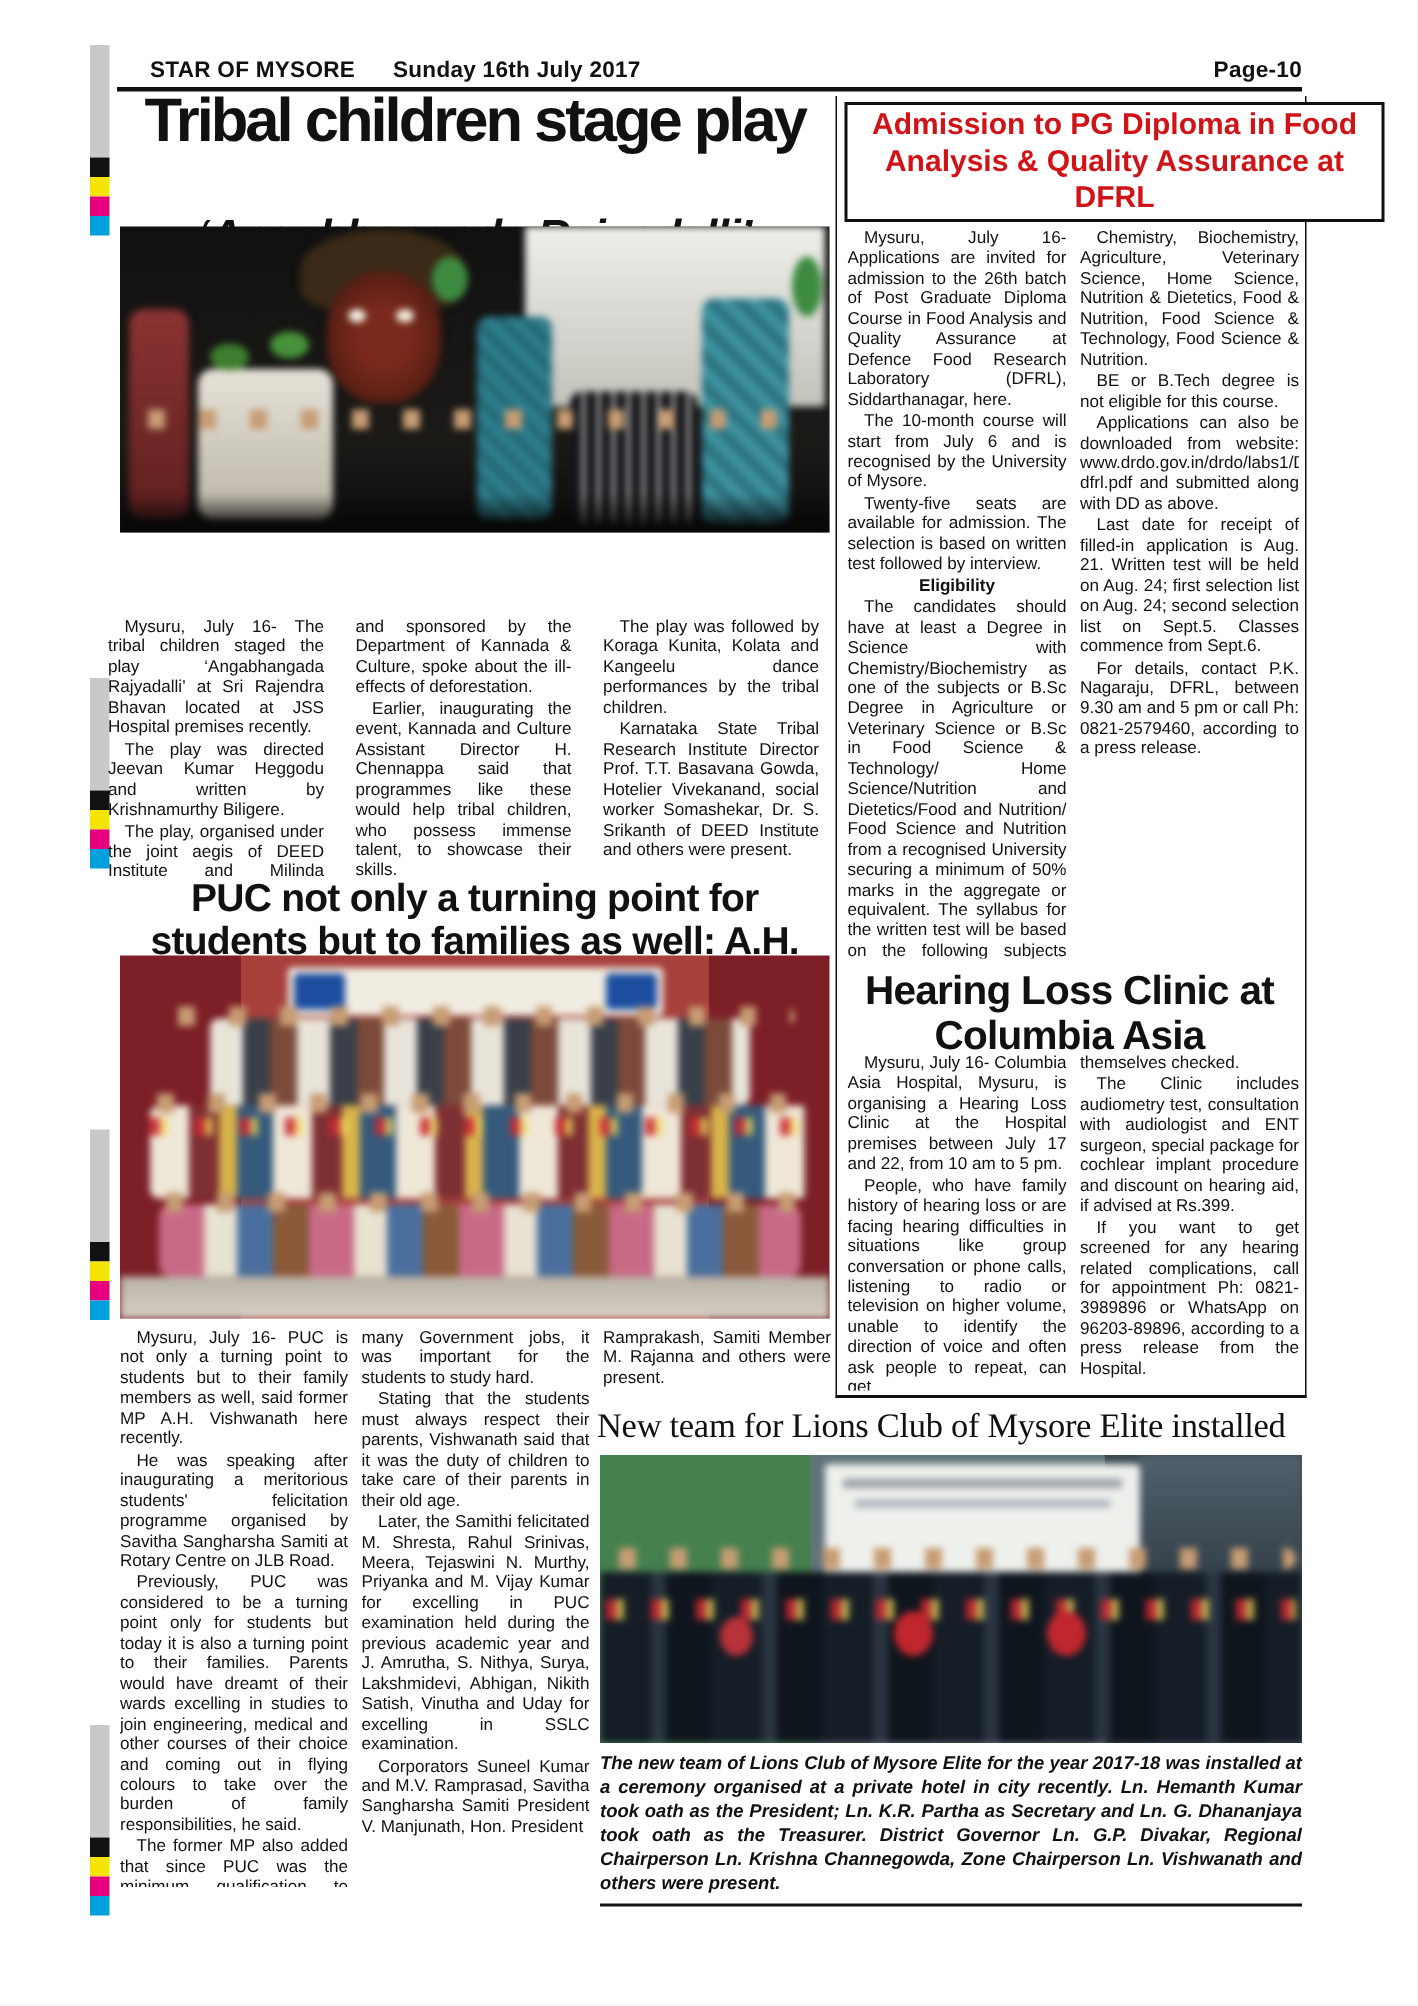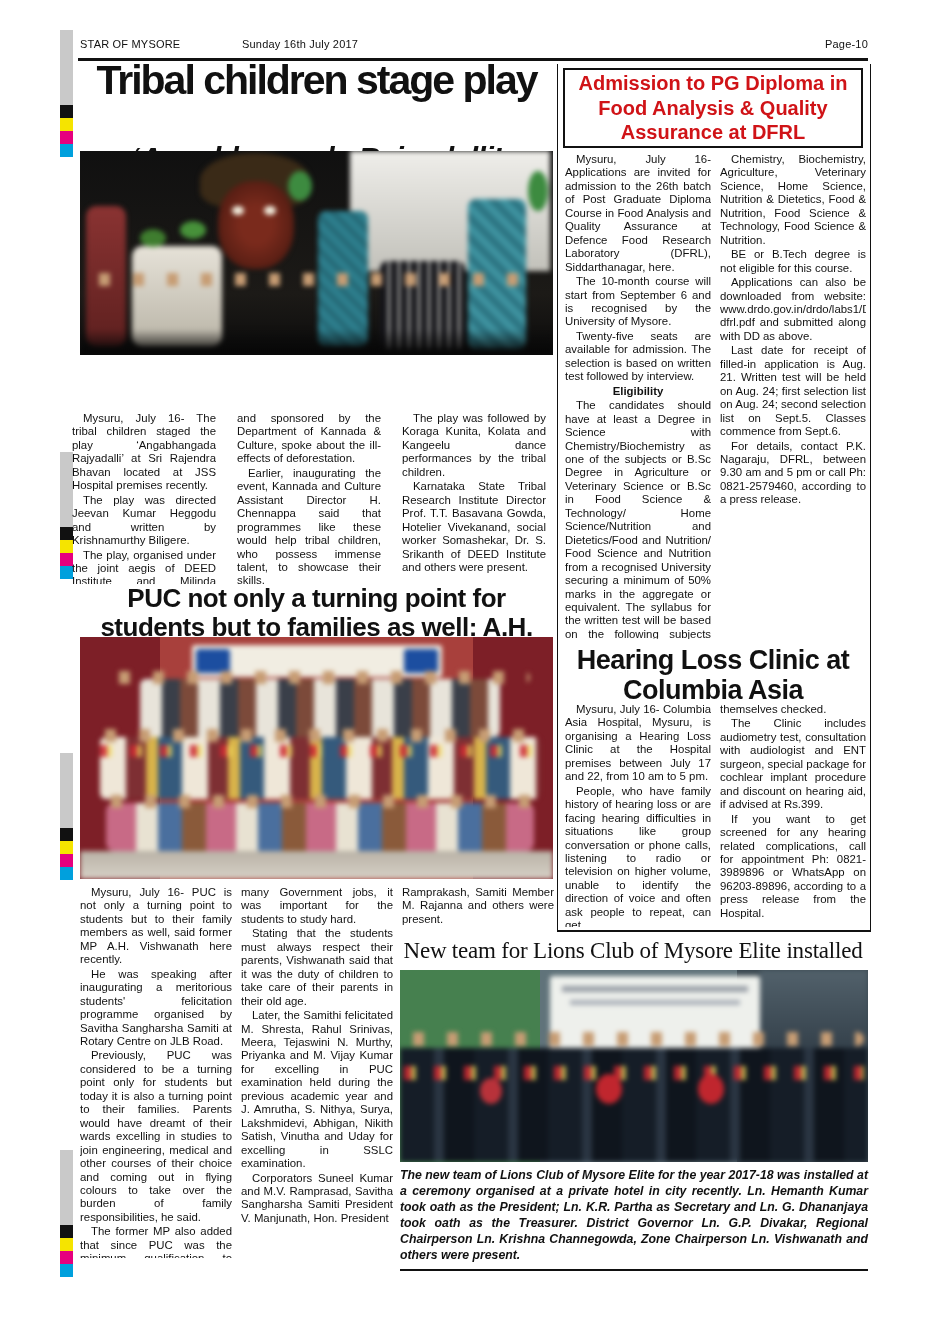--- a/index.html
+++ b/index.html
@@ -1,21 +1,21 @@
 <!DOCTYPE html>
 <html><head>
 <meta charset="utf-8">
 <style>
   html,body{margin:0;padding:0;background:#e9e9e9;}
   .page{position:relative;width:945px;height:1337px;background:#ffffff;margin:0 auto;
         font-family:"Liberation Sans",sans-serif;color:#111;overflow:hidden;}
   .abs{position:absolute;}
 
   
-  .hdr{font-weight:normal;font-size:11px;letter-spacing:.2px;white-space:nowrap;}
+  .hdr{font-weight:bold;font-size:15px;letter-spacing:.2px;white-space:nowrap;margin-left:20px;}
   .hdr-rule{height:3px;background:#111;}
 
   
   .regbar{position:absolute;left:60px;width:13px;}
   .regbar .seg{width:13px;}
 
   
   .head-xl{font-weight:bold;font-size:41px;letter-spacing:-2px;line-height:1.04;text-align:center;white-space:nowrap;}
   .head-sub{font-weight:bold;font-style:italic;font-size:30px;letter-spacing:-.5px;text-align:center;margin-top:31px;}
   .head-l{font-weight:bold;font-size:26px;letter-spacing:-.5px;line-height:1.1;text-align:center;}
@@ -160,28 +160,28 @@
       <p>Later, the Samithi felicitated M. Shresta, Rahul Srinivas, Meera, Tejaswini N. Murthy, Priyanka and M. Vijay Kumar for excelling in PUC examination held during the previous academic year and J. Amrutha, S. Nithya, Surya, Lakshmidevi, Abhigan, Nikith Satish, Vinutha and Uday for excelling in SSLC examination.</p>
       <p>Corporators Suneel Kumar and M.V. Ramprasad, Savitha Sangharsha Samiti President V. Manjunath, Hon. President</p>
     </div>
     <div class="bcol" style="width:152px;height:54px;">
       <p class="noind">Ramprakash, Samiti Member M. Rajanna and others were present.</p>
     </div>
   </div>
 
   <div class="abs right-frame" style="left:557px;top:64px;width:312px;height:866px;"></div>
 
-  <div class="abs red-box" style="left:563px;top:68px;width:300px;height:80px;">
+  <div class="abs red-box" style="left:563px;top:68px;width:360px;height:80px;">
     <div class="head-red red-head" style="color: rgb(208, 19, 23);">Admission to PG Diploma in Food Analysis &amp; Quality Assurance at DFRL</div>
   </div>
 
   <div class="abs body-cols" style="left:565px;top:153px;width:301px;height:486px;gap:9px;">
     <div class="bcol" style="width:146px;">
       <p>Mysuru, July 16- Applications are invited for admission to the 26th batch of Post Graduate Diploma Course in Food Analysis and Quality Assurance at Defence Food Research Laboratory (DFRL), Siddarthanagar, here.</p>
-      <p>The 10-month course will start from September 6 and is recognised by the University of Mysore.</p>
+      <p>The 10-month course will start from July 6 and is recognised by the University of Mysore.</p>
       <p>Twenty-five seats are available for admission. The selection is based on written test followed by interview.</p>
       <p class="subctr">Eligibility</p>
       <p>The candidates should have at least a Degree in Science with Chemistry/Biochemistry as one of the subjects or B.Sc Degree in Agriculture or Veterinary Science or B.Sc in Food Science &amp; Technology/ Home Science/Nutrition and Dietetics/Food and Nutrition/ Food Science and Nutrition from a recognised University securing a minimum of 50% marks in the aggregate or equivalent. The syllabus for the written test will be based on the following subjects studied at the degree level:</p>
     </div>
     <div class="bcol" style="width:146px;">
       <p>Chemistry, Biochemistry, Agriculture, Veterinary Science, Home Science, Nutrition &amp; Dietetics, Food &amp; Nutrition, Food Science &amp; Technology, Food Science &amp; Nutrition.</p>
       <p>BE or B.Tech degree is not eligible for this course.</p>
       <p>Applications can also be downloaded from website: www.drdo.gov.in/drdo/labs1/DFRL/English/pgd-dfrl.pdf and submitted along with DD as above.</p>
       <p>Last date for receipt of filled-in application is Aug. 21. Written test will be held on Aug. 24; first selection list on Aug. 24; second selection list on Sept.5. Classes commence from Sept.6.</p>
       <p>For details, contact P.K. Nagaraju, DFRL, between 9.30 am and 5 pm or call Ph: 0821-2579460, according to a press release.</p>
@@ -194,21 +194,21 @@
       <p>Mysuru, July 16- Columbia Asia Hospital, Mysuru, is organising a Hearing Loss Clinic at the Hospital premises between July 17 and 22, from 10 am to 5 pm.</p>
       <p>People, who have family history of hearing loss or are facing hearing difficulties in situations like group conversation or phone calls, listening to radio or television on higher volume, unable to identify the direction of voice and often ask people to repeat, can get</p>
     </div>
     <div class="bcol" style="width:146px;">
       <p class="noind">themselves checked.</p>
       <p>The Clinic includes audiometry test, consultation with audiologist and ENT surgeon, special package for cochlear implant procedure and discount on hearing aid, if advised at Rs.399.</p>
       <p>If you want to get screened for any hearing related complications, call for appointment Ph: 0821-3989896 or WhatsApp on 96203-89896, according to a press release from the Hospital.</p>
     </div>
   </div>
 
-  <div class="abs head-serif" style="left:398px;top:938px;width:470px;text-align:center;">New team for Lions Club of Mysore Elite installed</div>
+  <div class="abs head-serif" style="left:398px;top:938px;width:470px;">New team for Lions Club of Mysore Elite installed</div>
 
   <div class="abs photo lp" style="left:400px;top:970px;width:468px;height:192px;">
     <div class="blur">
       <div class="ph" style="left:150px;top:6px;width:210px;height:78px;background:#eef0ec;border-radius:3px;"></div>
       <div class="ph" style="left:162px;top:16px;width:186px;height:6px;background:#9aa0a8;"></div>
       <div class="ph" style="left:170px;top:30px;width:170px;height:5px;background:#aab0b8;"></div>
       <div class="ph" style="left:360px;top:0;width:108px;height:96px;background:linear-gradient(#52616b,#2e3a44);"></div>
       <div class="ph" style="left:0;top:78px;width:468px;height:114px;background:repeating-linear-gradient(90deg,#151d27 0 34px,#2a3542 34px 44px,#0f151d 44px 74px);"></div>
       <div class="ph heads" style="left:4px;top:62px;width:460px;height:14px;"></div>
       <div class="ph garland" style="left:4px;top:96px;width:460px;height:14px;"></div>

